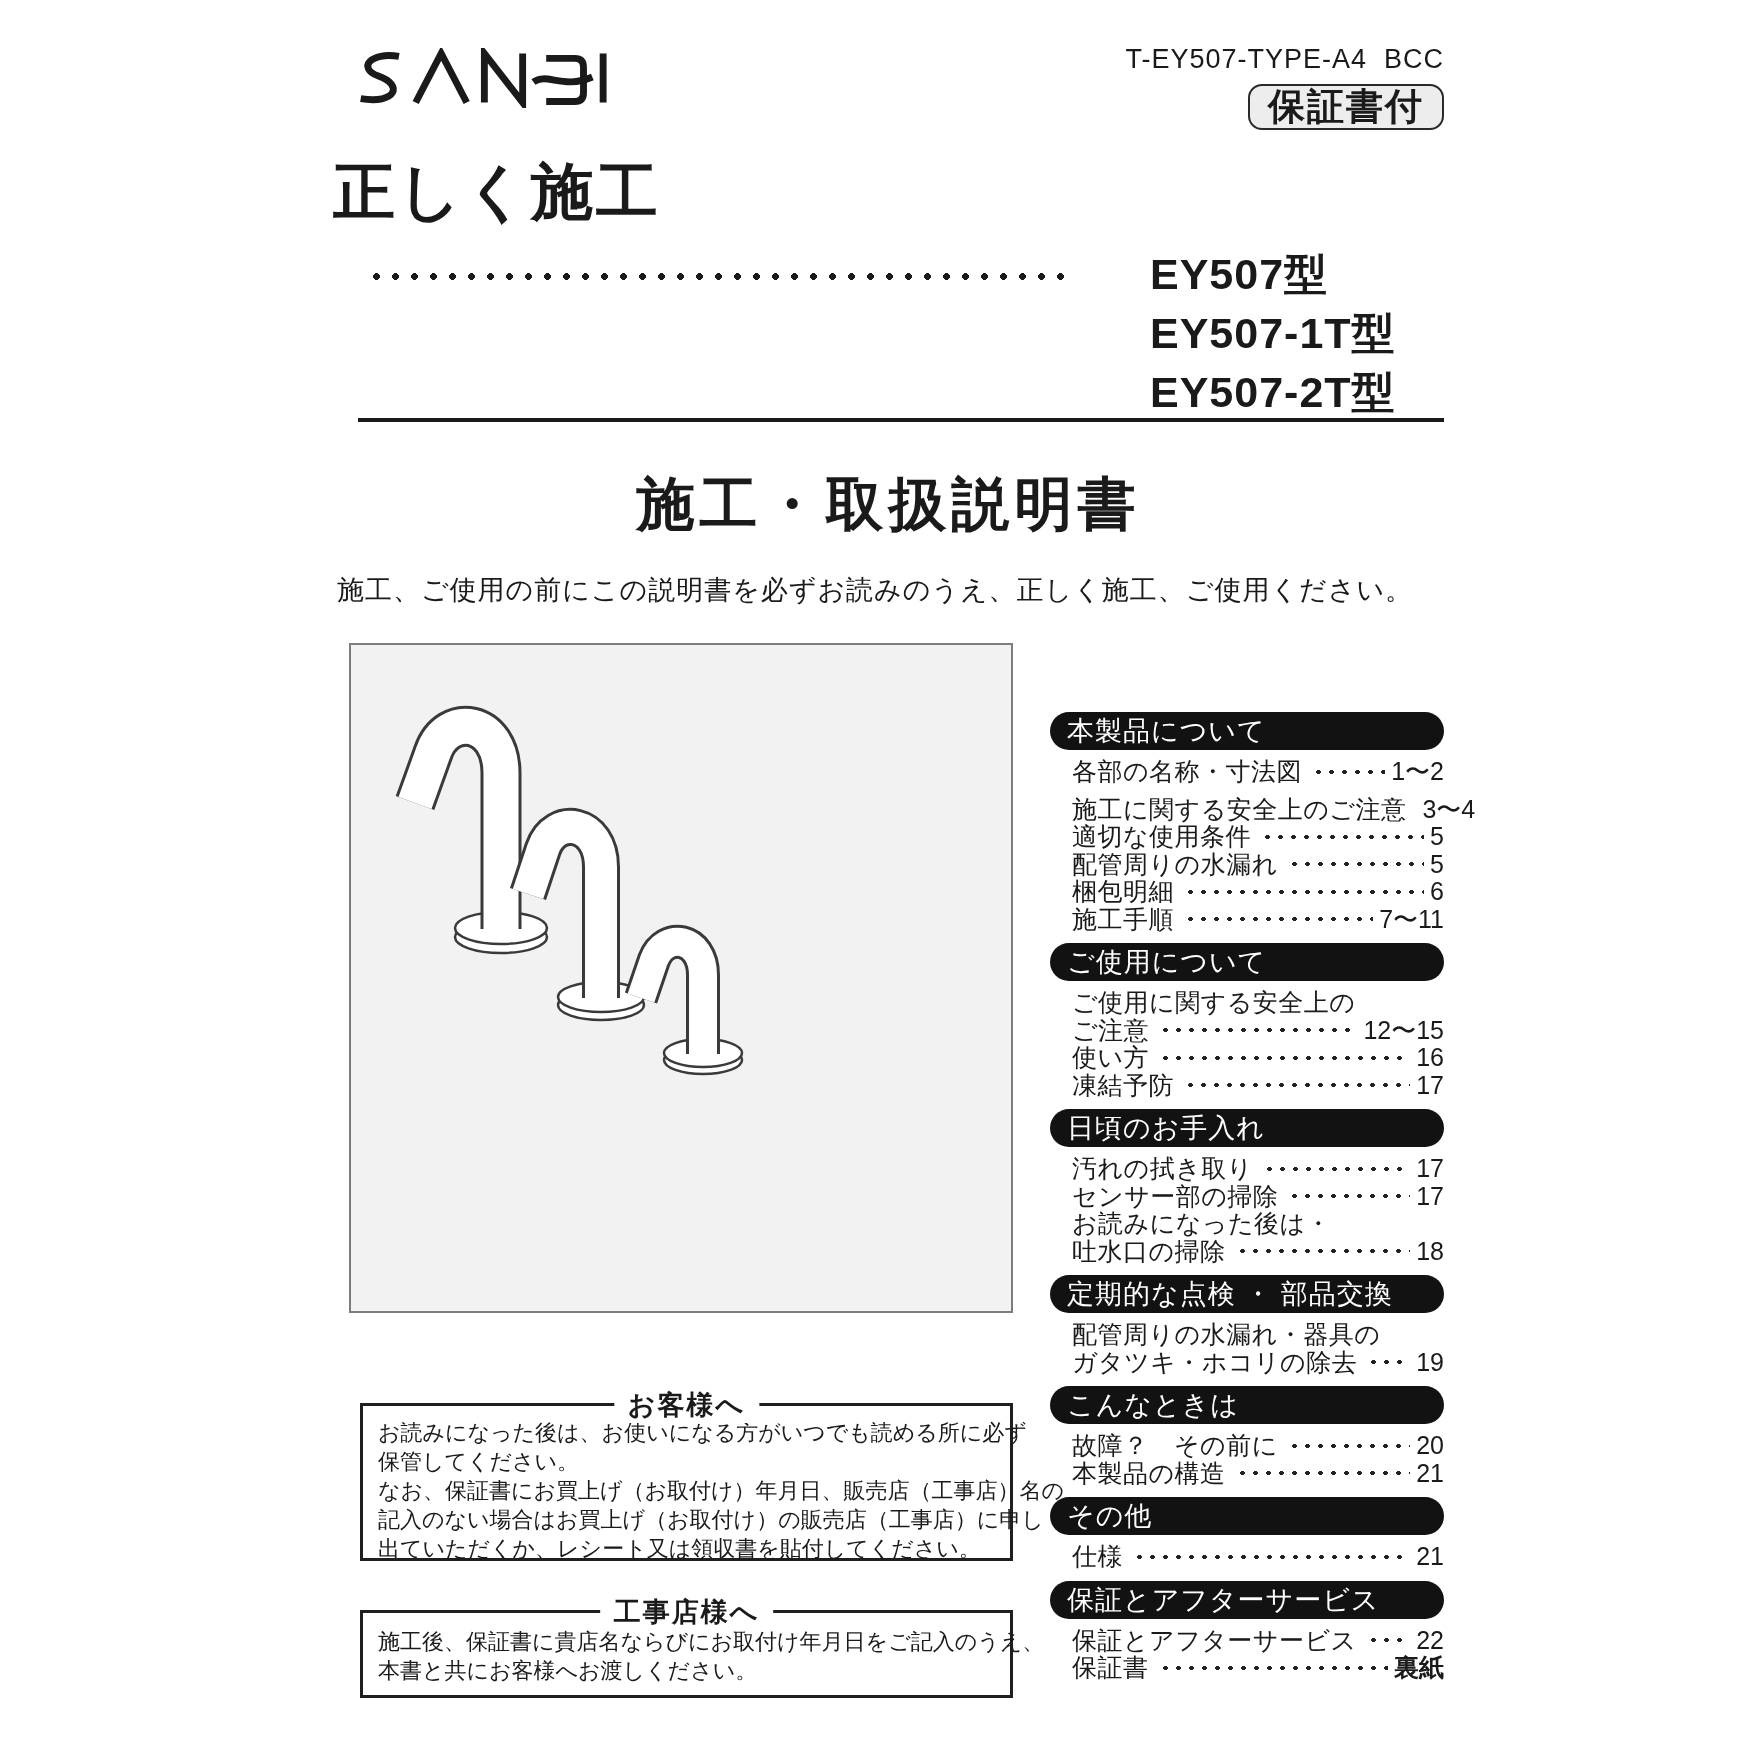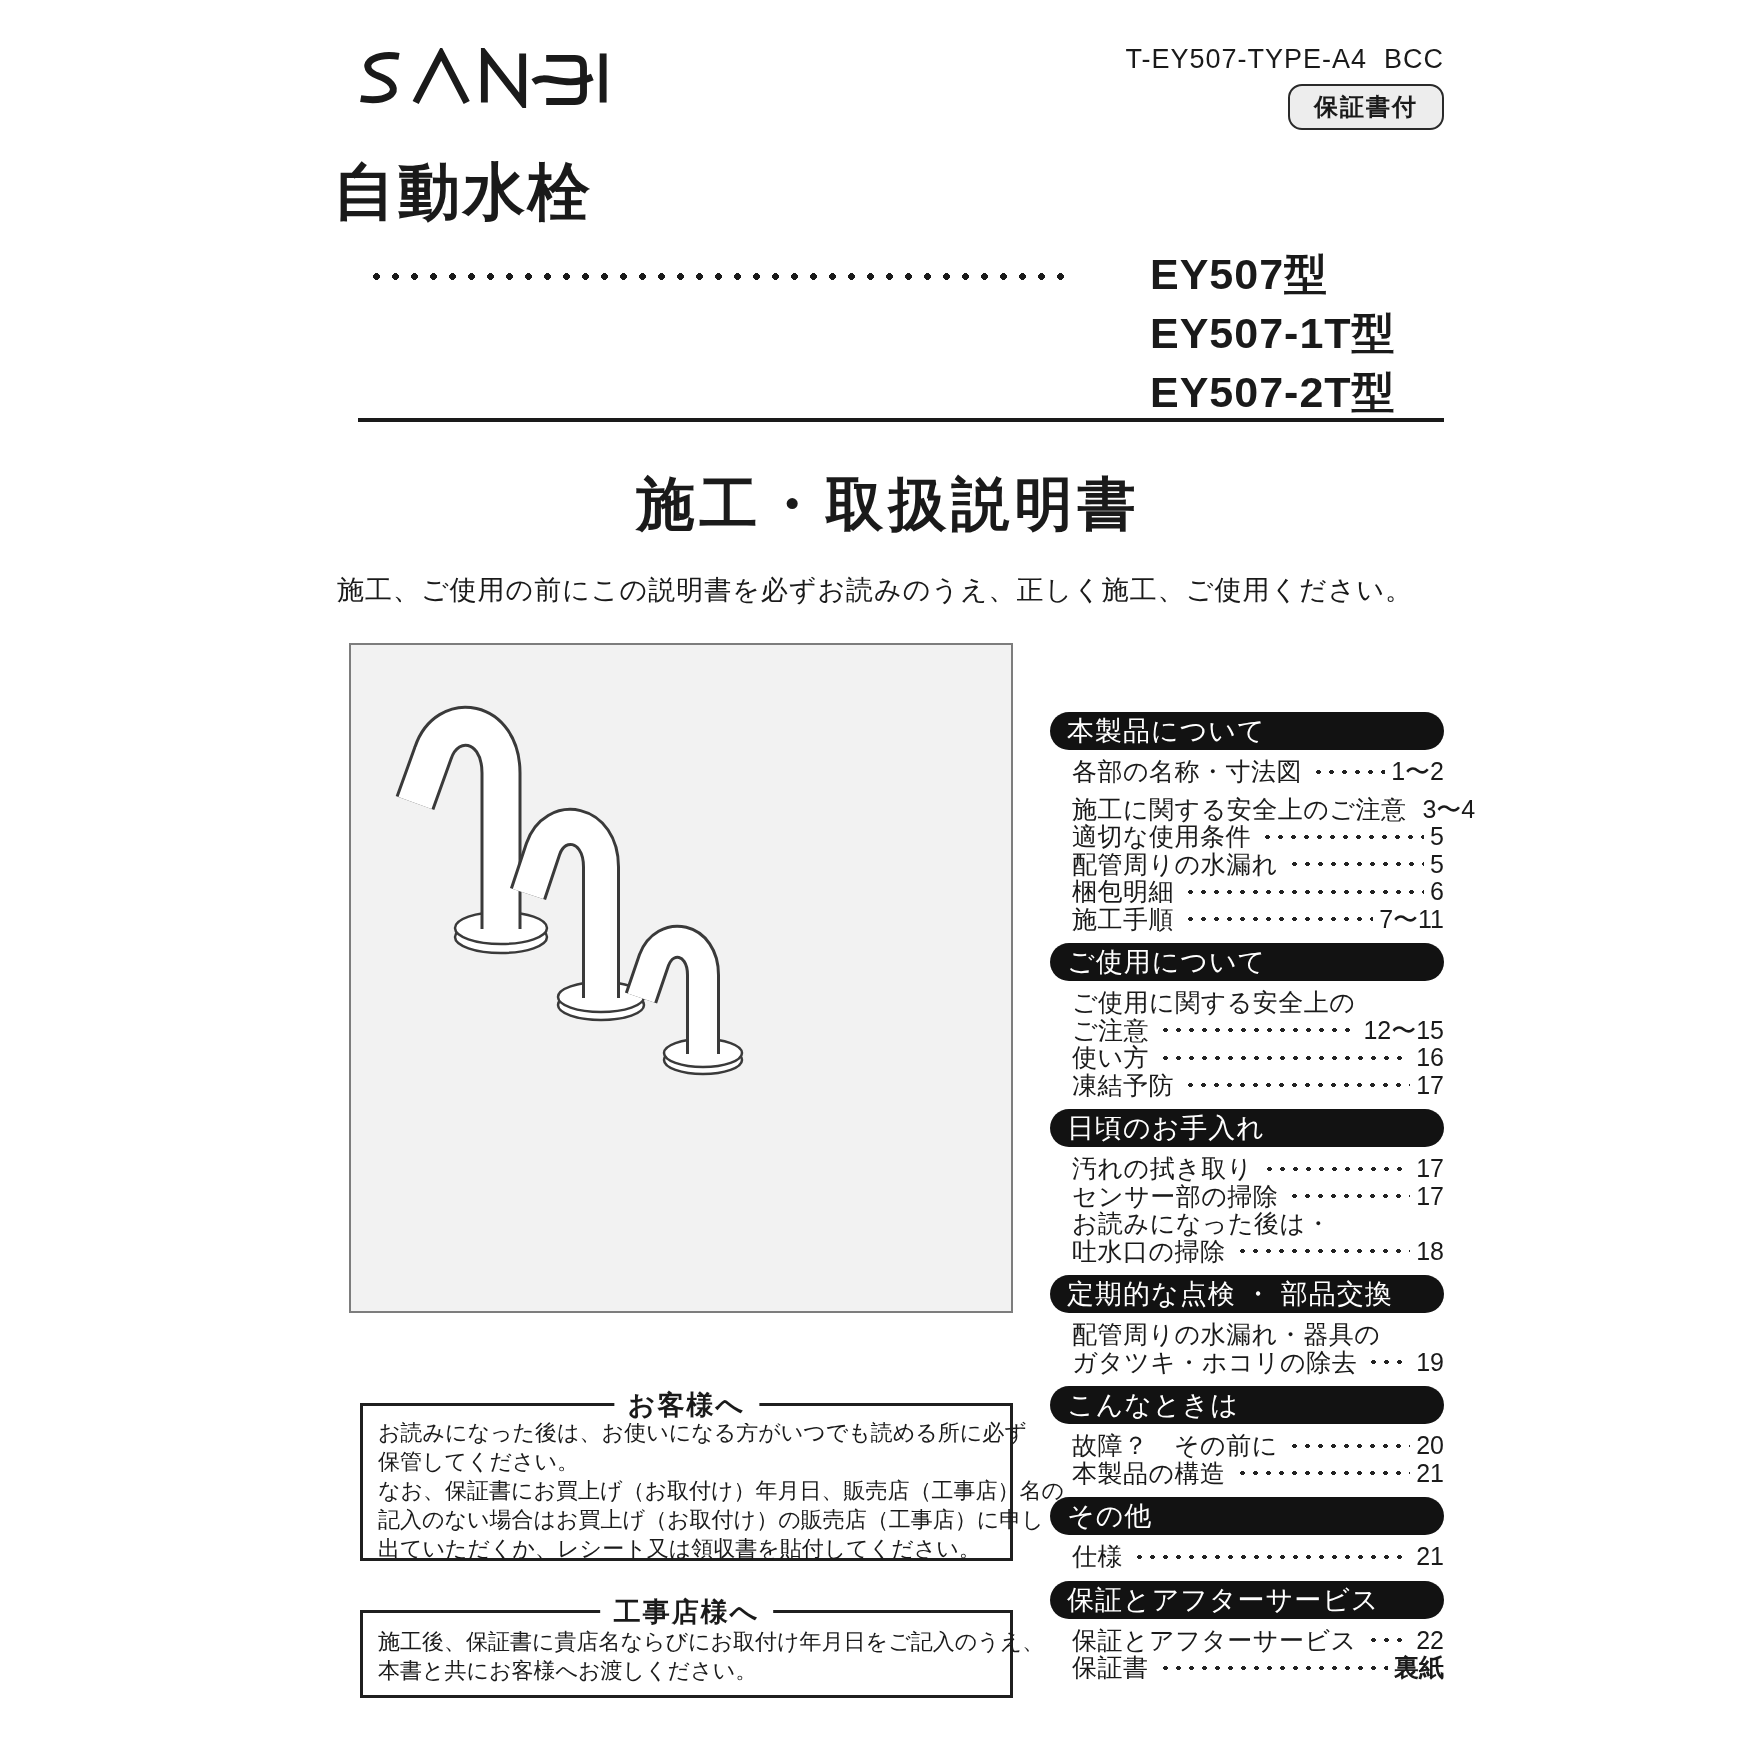--- a/index.html
+++ b/index.html
@@ -2,23 +2,23 @@
 <html><head>
 <meta charset="utf-8">
 <style>
   html,body{margin:0;padding:0;background:#fff;}
   .page{position:relative;width:1750px;height:1750px;background:#ffffff;overflow:hidden;
         font-family:"Liberation Sans","DejaVu Sans",sans-serif;color:#1a1a1a;}
 
   
   .brand{position:absolute;left:345px;top:48px;}
   .doc-code{position:absolute;top:44px;right:306px;font-size:27px;letter-spacing:1px;white-space:pre;}
-  .badge{position:absolute;top:84px;right:306px;width:156px;height:46px;box-sizing:border-box;
+  .badge{position:absolute;top:84px;right:306px;width:196px;height:46px;box-sizing:border-box;
          border:2.5px solid #2a2a2a;border-radius:14px;background:#ededed;
-         display:flex;align-items:center;justify-content:center;font-size:24px;font-weight:600;letter-spacing:2px;}
+         display:flex;align-items:center;justify-content:center;font-size:37px;font-weight:600;letter-spacing:2px;}
   .product-title{position:absolute;left:333px;top:150px;font-size:62px;font-weight:bold;letter-spacing:3px;}
 
   .divider-dots{position:absolute;left:367px;top:272px;width:700px;height:9px;
         background-image:radial-gradient(circle,#1a1a1a 3.2px,transparent 3.6px);
         background-size:19px 9px;background-repeat:repeat-x;background-position:left center;}
   .model{position:absolute;left:1150px;font-size:43px;font-weight:600;letter-spacing:1px;}
   .model.m0{top:246px}.model.m1{top:305px}.model.m2{top:364px}
 
   .hrule{position:absolute;left:358px;top:418px;width:1086px;height:4px;background:#1a1a1a;}
 
@@ -70,21 +70,21 @@
         <path d="M263 5 L263 55"></path>
       </g>
     </svg>
   </div>
 
   <div class="doc-code">T-EY507-TYPE-A4  BCC</div>
   <div class="badge">
     <span>保証書付</span>
   </div>
 
-  <div class="product-title">自動水栓</div>
+  <div class="product-title">正しく施工</div>
 
   <div class="divider-dots"></div>
   <div class="model m0">EY507型</div>
   <div class="model m1">EY507-1T型</div>
   <div class="model m2">EY507-2T型</div>
 
   <div class="hrule"></div>
 
   <div class="main-title">施工・取扱説明書</div>
   <div class="subtitle">施工、ご使用の前にこの説明書を必ずお読みのうえ、正しく施工、ご使用ください。</div>

